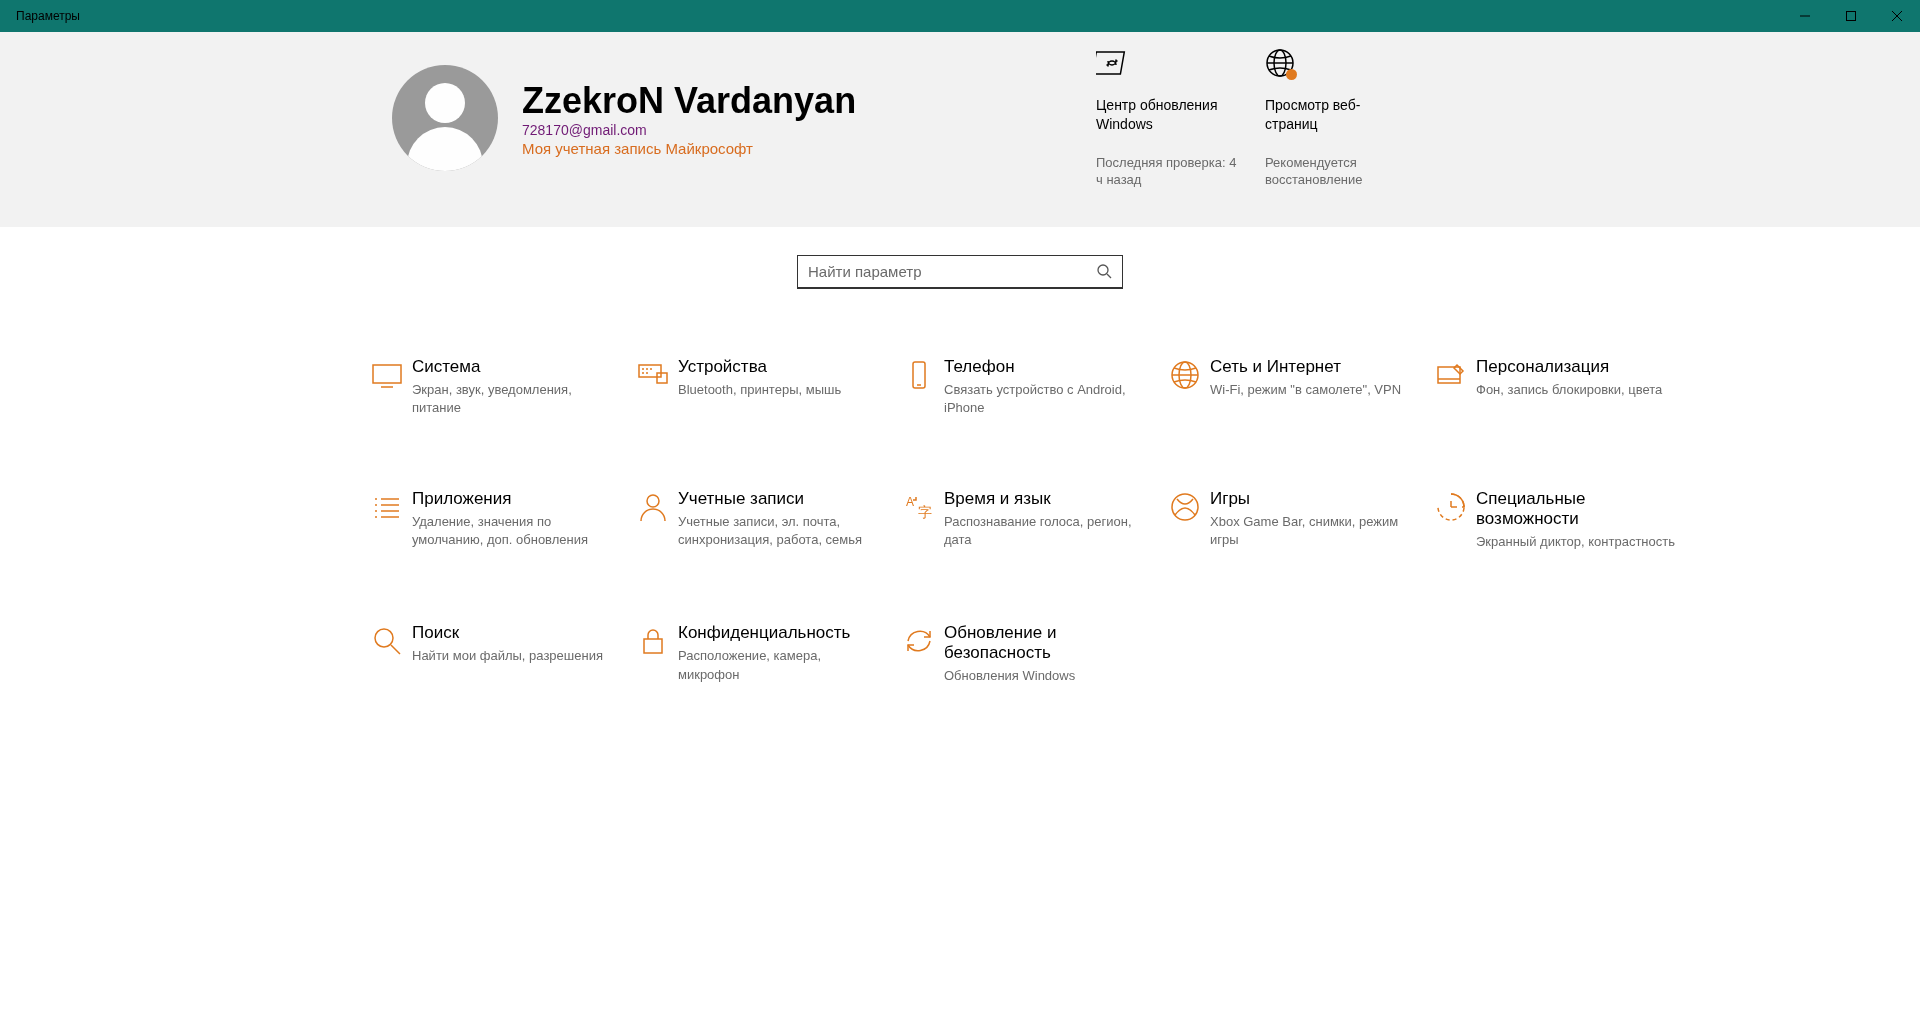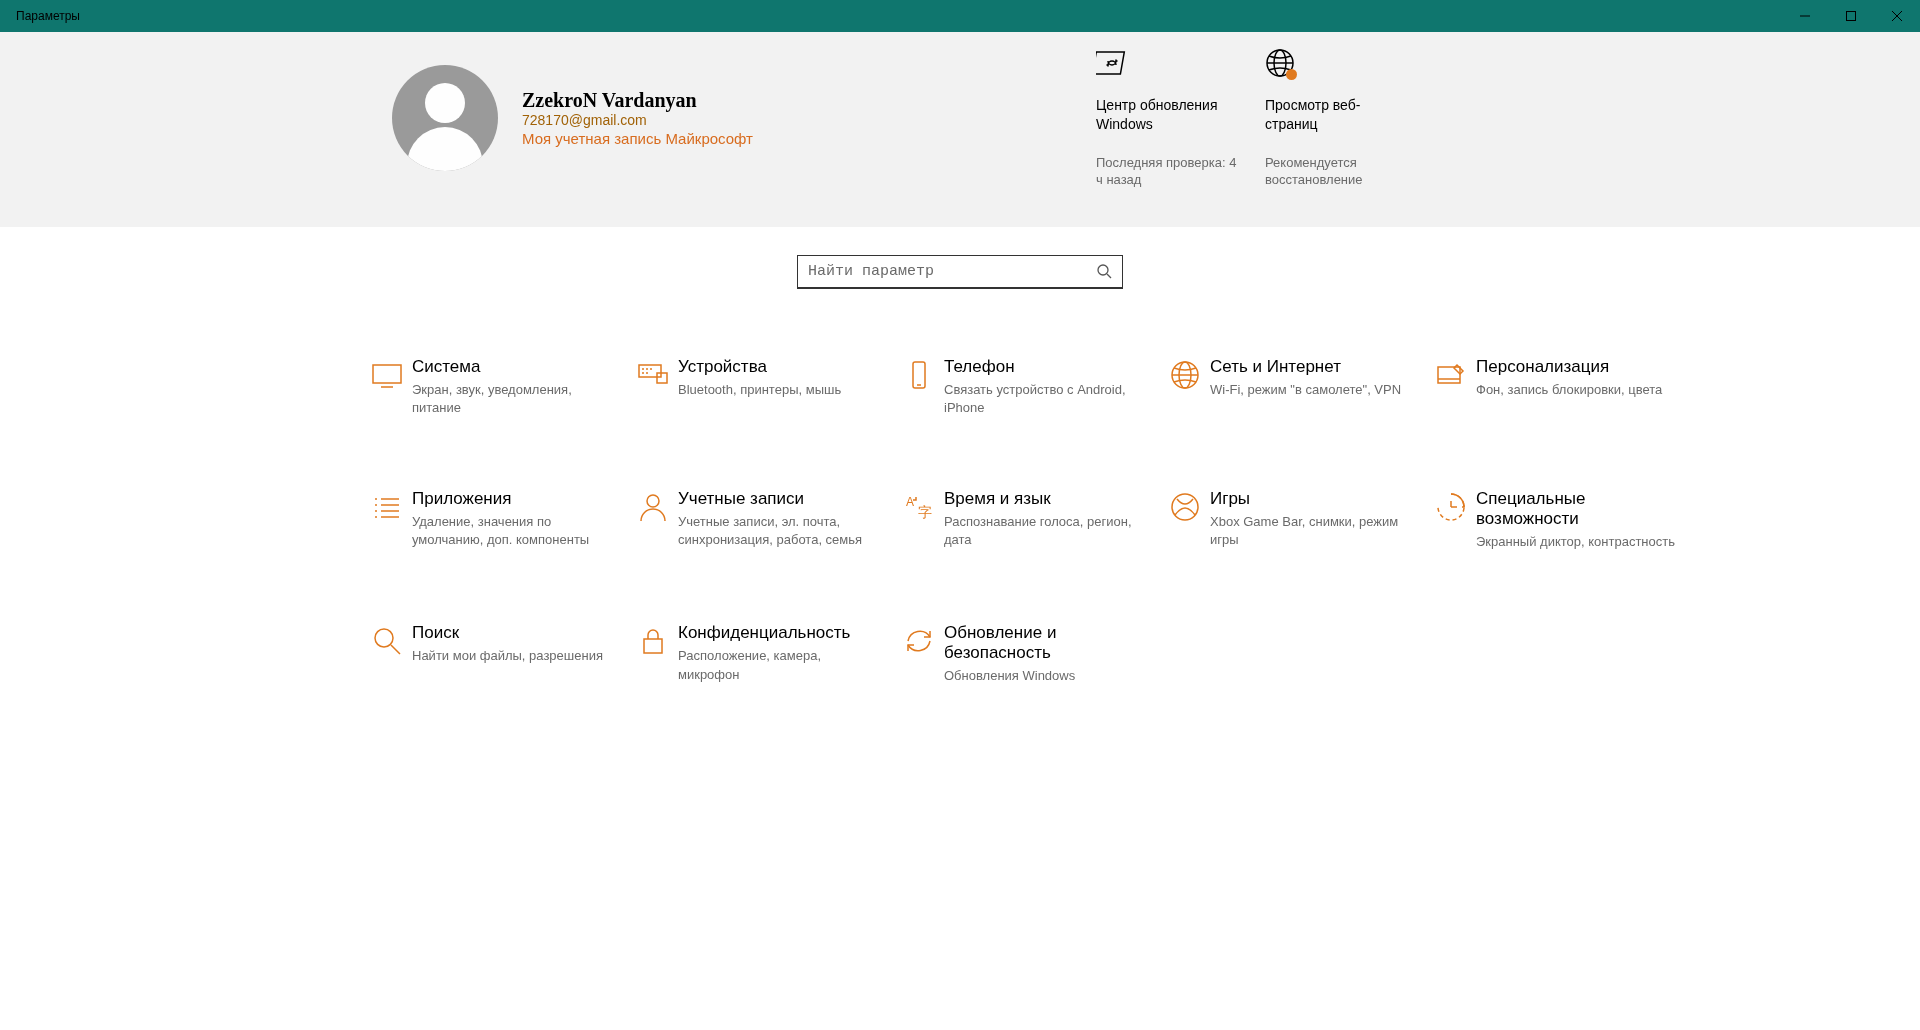--- a/index.html
+++ b/index.html
@@ -82,28 +82,27 @@
       position: absolute;
       top: 62px;
       left: 50%;
       transform: translateX(-50%);
       width: 76px;
       height: 76px;
       border-radius: 50%;
       background: #fefefe;
     }
     .user-info .name {
-      font-size: 20px;
+      font-size: 36px;
       font-weight: 600;
       color: #000;
-      font-family: Liberation Serif, serif;
     }
     .user-info .email {
       font-size: 14px;
-      color: #a16207;
+      color: #701a75;
     }
     .user-info .account-link {
       font-size: 15px;
       color: #d86c1f;
       margin-top: 2px;
       cursor: pointer;
     }
     .status-tiles {
       display: flex;
       gap: 24px;
@@ -144,21 +143,20 @@
       align-items: center;
       padding: 0 10px;
     }
     .search-input {
       flex: 1;
       border: none;
       outline: none;
       font-size: 15px;
       color: #ef4444;
       background: transparent;
-      font-family: Liberation Mono, monospace;
     }
     .search-input::placeholder {
       color: #6a6a6a;
     }
     .search-icon {
       width: 16px;
       height: 16px;
       color: #555;
     }
     .categories {
@@ -371,21 +369,21 @@
           <line x1="4" y1="14" x2="6" y2="14"></line>
           <line x1="10" y1="14" x2="28" y2="14"></line>
           <line x1="4" y1="20" x2="6" y2="20"></line>
           <line x1="10" y1="20" x2="28" y2="20"></line>
           <line x1="4" y1="26" x2="6" y2="26"></line>
           <line x1="10" y1="26" x2="28" y2="26"></line>
         </svg>
     </div>
     <div class="cat-text">
       <div class="title">Приложения</div>
-      <div class="desc">Удаление, значения по умолчанию, доп. компоненты</div>
+      <div class="desc">Удаление, значения по умолчанию, доп. обновления</div>
     </div>
   </div>
 
   <div class="category">
     <div class="cat-icon">
       <svg viewBox="0 0 32 32">
           <circle cx="16" cy="10" r="6"></circle>
           <path d="M4 30 a12 12 0 0 1 24 0"></path>
         </svg>
     </div>

